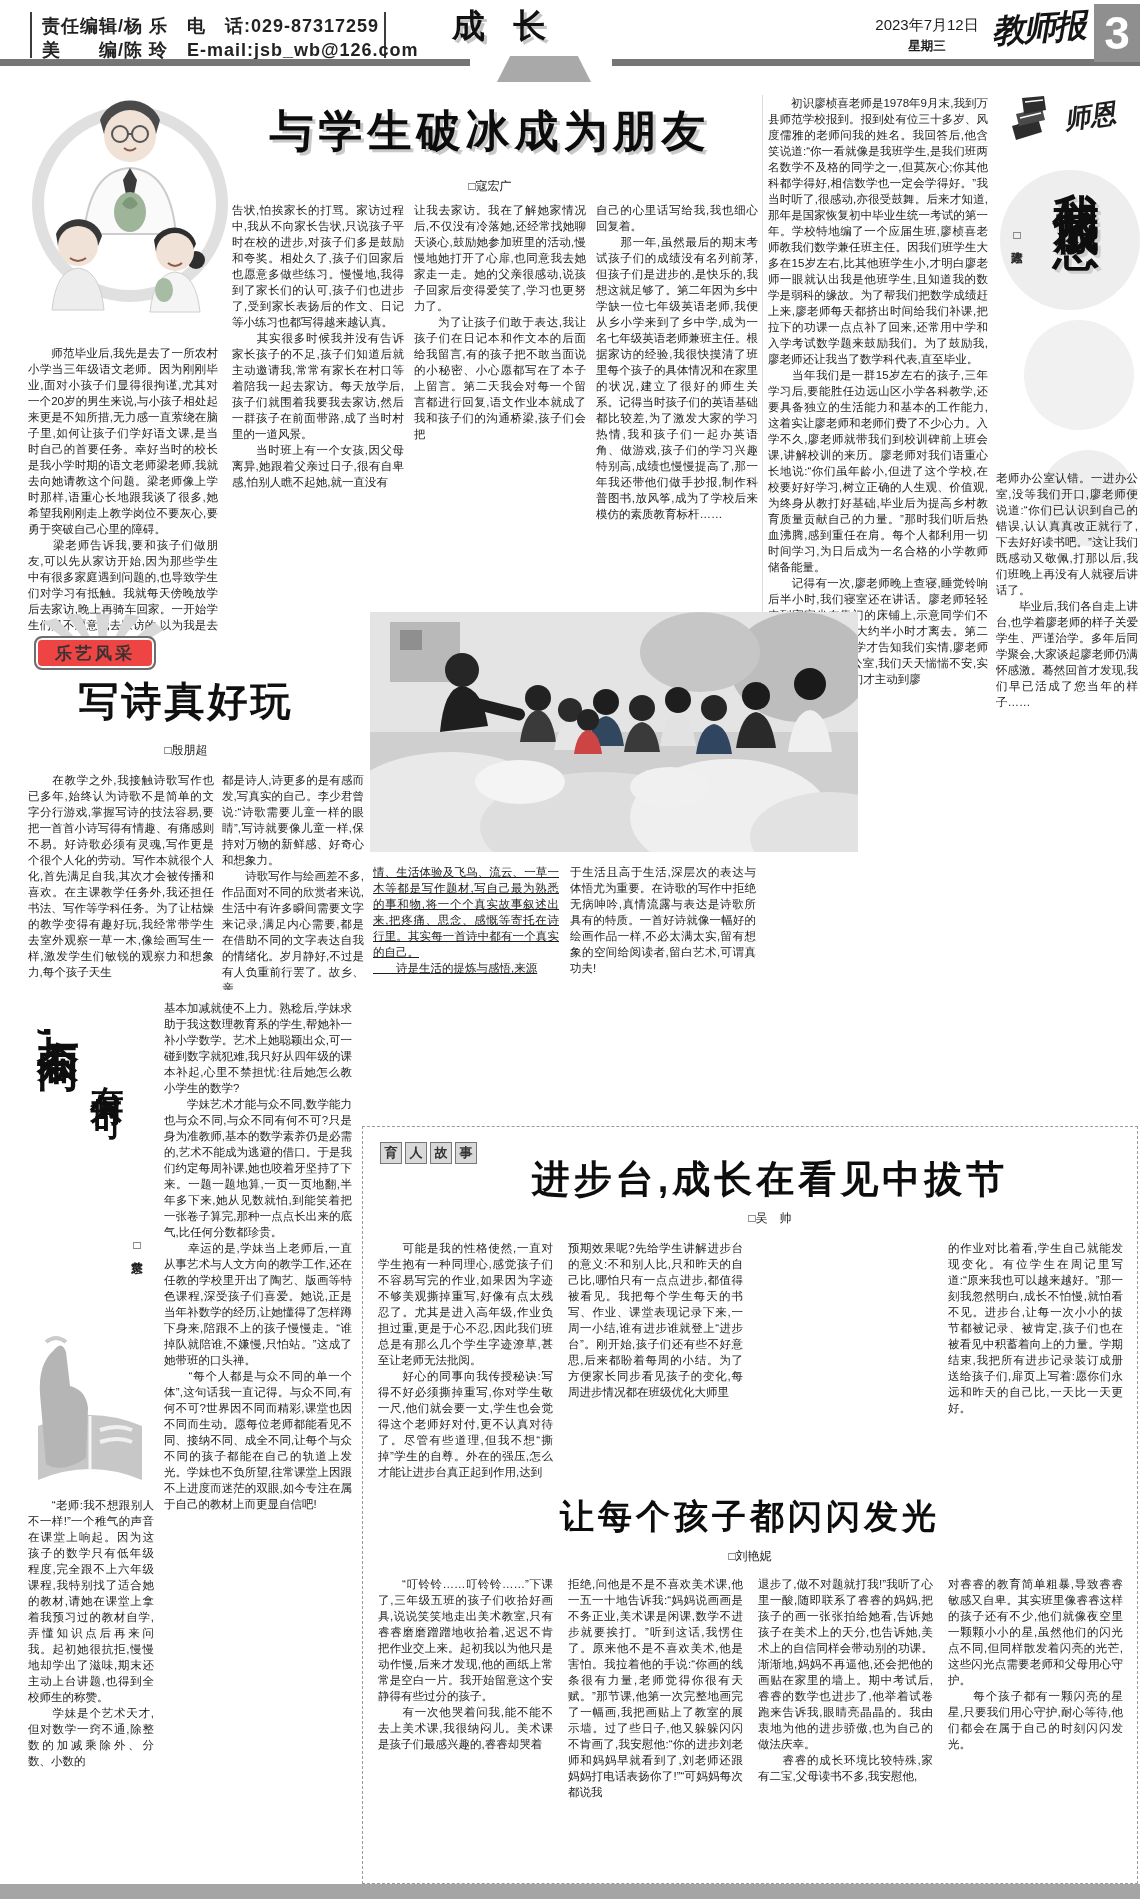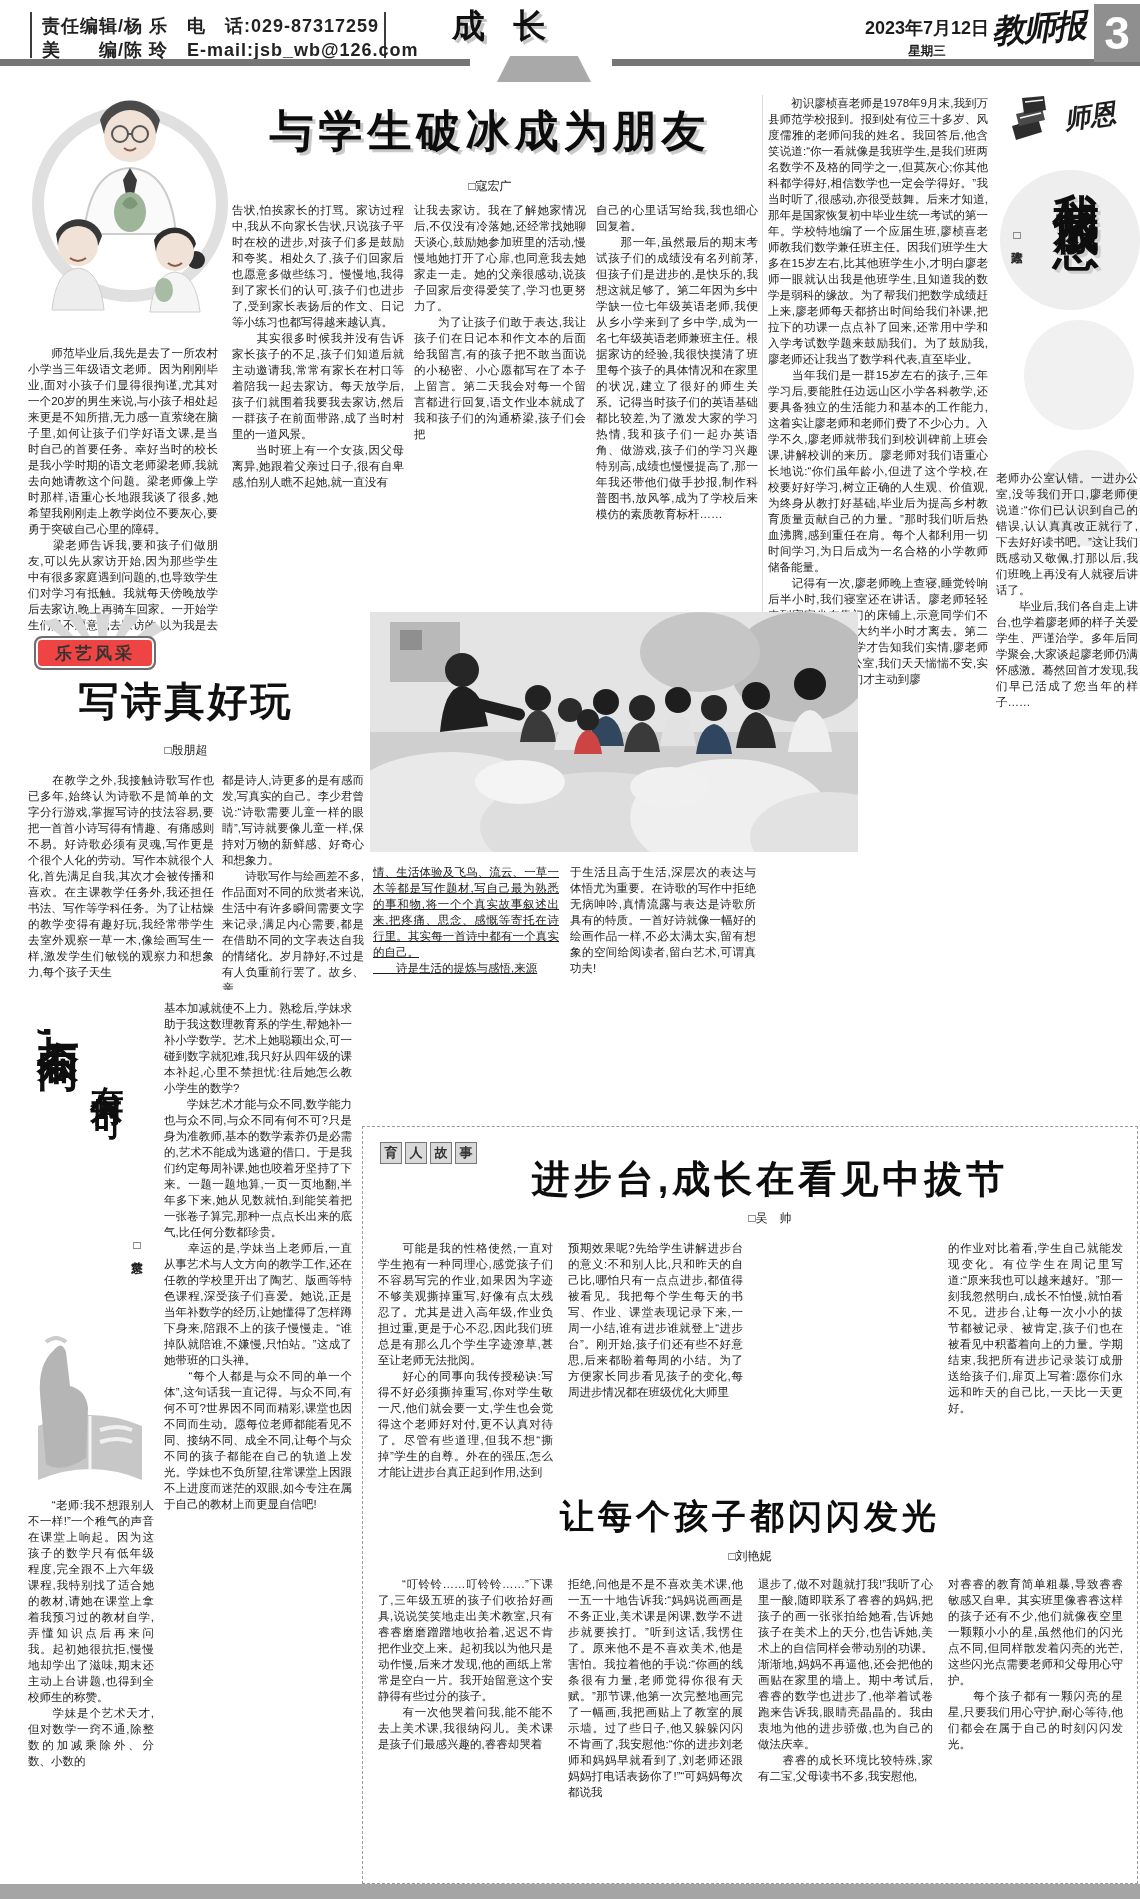--- a/index.html
+++ b/index.html
@@ -9,21 +9,21 @@
   
   .ed-box{left:30px;top:12px;width:356px;height:46px;border-left:2px solid #3c3c3c;border-right:2px solid #3c3c3c;
           padding:2px 10px;box-sizing:border-box;display:flex;flex-direction:column;justify-content:space-around;}
   .ed-line{font-size:18px;font-weight:bold;color:#222;letter-spacing:1px;white-space:nowrap;}
   .bar{top:59px;height:7px;background:#757575;}
   .pedestal{left:497px;top:56px;width:94px;height:26px;background:#a9a9a9;
             clip-path:polygon(14% 0,86% 0,100% 100%,0 100%);}
   .masthead{left:452px;top:4px;width:186px;height:58px;text-align:left;font-family:"Liberation Serif","DejaVu Serif",serif;
             font-size:33px;font-weight:900;letter-spacing:10px;color:#111;text-shadow:3px 3px 0 #c6c6c6;}
   .hdr-date{left:862px;top:16px;width:130px;text-align:center;}
-  .hdr-date .d1{font-size:18px;font-weight:bold;}
+  .hdr-date .d1{font-size:15px;font-weight:normal;}
   .hdr-date .d2{font-size:12.5px;font-weight:bold;margin-top:3px;}
   .brand{left:992px;top:6px;width:100px;height:56px;font-family:"Liberation Serif","DejaVu Serif",serif;
          font-size:33px;font-weight:900;font-style:italic;transform:rotate(-4deg);color:#151515;letter-spacing:-2px;}
   .pagebox{left:1094px;top:4px;width:46px;height:58px;background:#8f8f8f;color:#fff;font-size:46px;font-weight:900;
            display:flex;align-items:center;justify-content:center;}
   
   .bt{font-size:11.5px;line-height:16px;text-align:justify;color:#1d1d1d;white-space:pre-line;overflow:hidden;}
   .vline{background:#dcdcdc;width:1px;}
   
   .m-title{left:180px;top:102px;width:620px;text-align:center;font-size:44px;font-weight:900;letter-spacing:5px;

